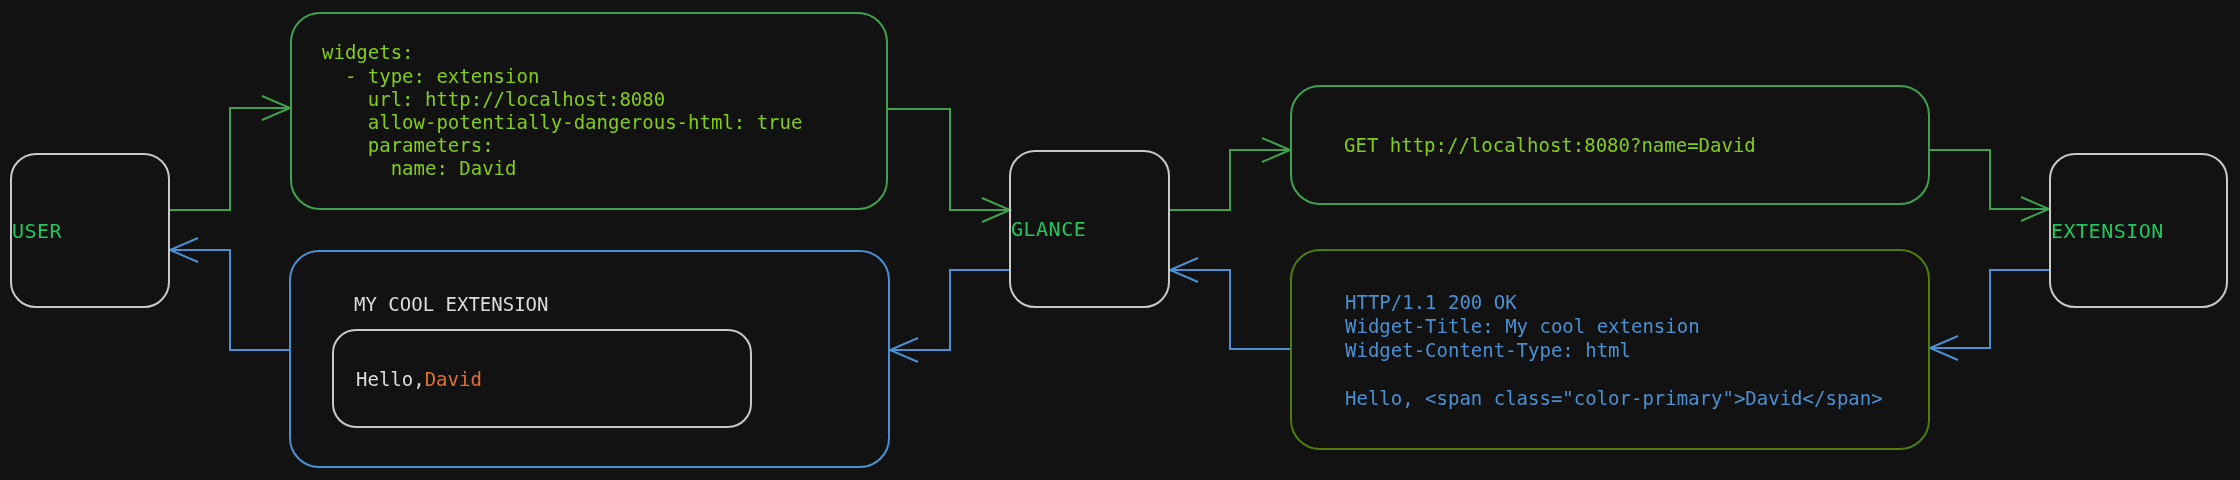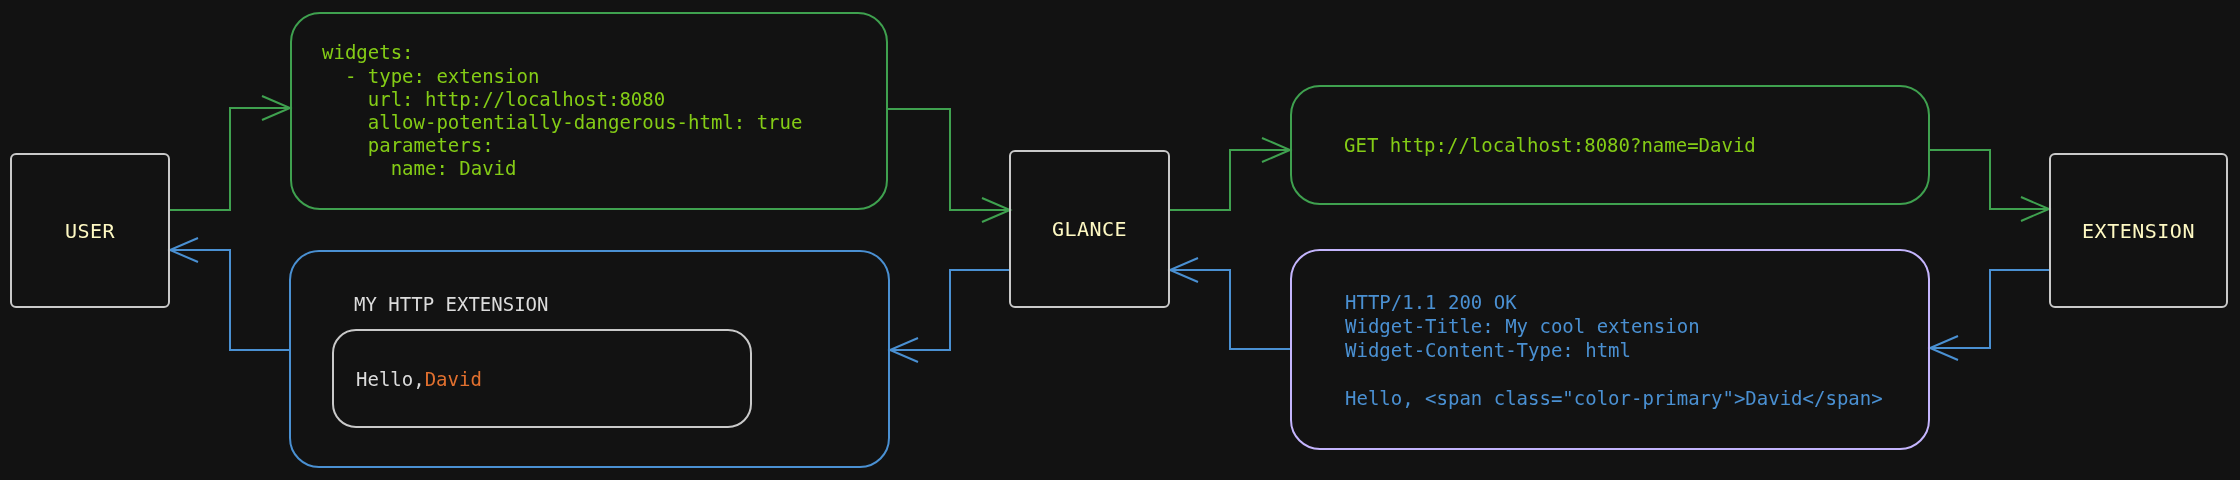--- a/index.html
+++ b/index.html
@@ -20,25 +20,24 @@
     left: 0; top: 0;
     width: 2240px; height: 480px;
   }
   svg.edges path { fill: none; stroke-width: 2; }
   svg.edges path.green { stroke: #3fa14f; }
   svg.edges path.blue  { stroke: #4a90d2; }
 
   .node {
     position: absolute;
     border: 2px solid #c9c9c9;
-    border-radius: 6px;
+    border-radius: 26px;
     display: flex;
     align-items: center;
-    justify-content: center;
-    color: #fef9c3;
+    color: #22c55e;
     font-size: 20px;
     letter-spacing: 0.5px;
     box-sizing: border-box;
     background: transparent;
   }
   #node-user      { left: 10px;   top: 153px; width: 160px; height: 155px; }
   #node-glance    { left: 1009px; top: 150px; width: 161px; height: 158px; }
   #node-extension { left: 2049px; top: 153px; width: 179px; height: 155px; }
 
   .codebox {
@@ -50,21 +49,21 @@
     background: transparent;
   }
   .codebox pre {
     margin: 0;
     white-space: pre;
     font-family: inherit;
     font-size: 19px;
   }
   .codebox.green { border: 2px solid #3fa14f; }
   .codebox.green pre { color: #84cc16; }
-  .codebox.blue { border: 2px solid #c4b5fd; }
+  .codebox.blue { border: 2px solid #4d7c0f; }
   .codebox.blue pre { color: #4a90d2; }
 
   #config-box   { left: 290px;  top: 12px;  width: 598px; height: 198px; padding-left: 30px; }
   #config-box pre   { line-height: 23.2px; }
   #request-box  { left: 1290px; top: 85px;  width: 640px; height: 120px; padding-left: 52px; }
   #request-box pre  { line-height: 24px; }
   #response-box { left: 1290px; top: 249px; width: 640px; height: 201px; padding-left: 53px; }
   #response-box pre { line-height: 24px; }
 
   #widget-box {
@@ -141,20 +140,20 @@
 
   <div class="codebox blue" id="response-box">
     <pre>HTTP/1.1 200 OK
 Widget-Title: My cool extension
 Widget-Content-Type: html
 
 Hello, &lt;span class="color-primary"&gt;David&lt;/span&gt;</pre>
   </div>
 
   <div id="widget-box">
-    <div class="widget-title">MY HTTP EXTENSION</div>
+    <div class="widget-title">MY COOL EXTENSION</div>
     <div class="widget-inner">
       <span>Hello, </span>
         <span class="name">David</span>
     </div>
   </div>
 
 </div>
 
 </body></html>

